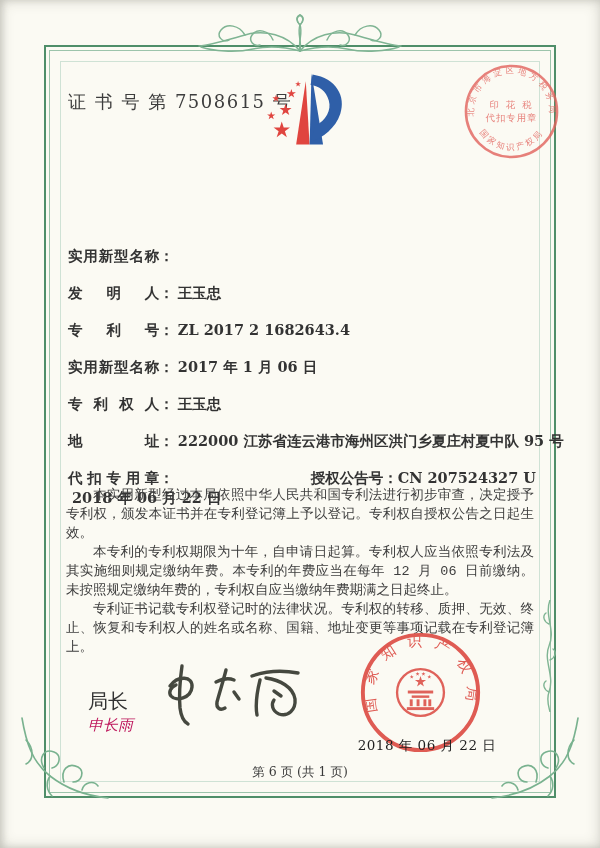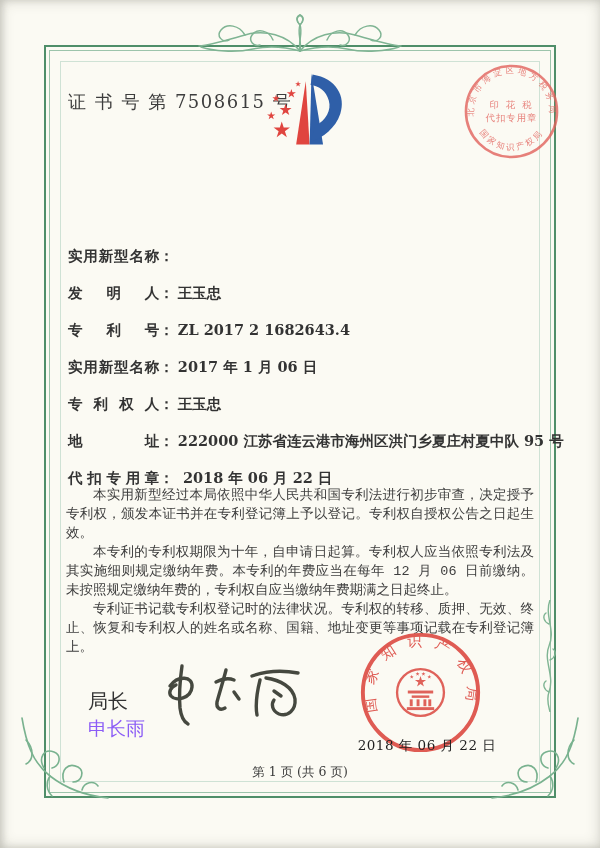--- a/index.html
+++ b/index.html
@@ -24,21 +24,21 @@
   .frow-last{display:flex;justify-content:space-between;width:100%;}
   .lab{white-space:nowrap;display:inline-flex;}
   .lab-t{display:inline-block;width:6.3em;text-align:justify;text-align-last:justify;}
   .lab-c{display:inline-block;}
   .val{margin-left:4px;white-space:nowrap;}
   .grant-right{white-space:nowrap;}
   .paras{position:absolute;left:66px;top:486px;width:468px;font-size:13.5px;line-height:19px;
     text-align:justify;color:#3e3e3e;font-family:Liberation Mono, monospace;}
   .paras p{margin:0;text-indent:2em;}
   .officer-title{position:absolute;left:88px;top:688px;font-size:20px;color:#333;}
-  .officer-name{position:absolute;left:88px;top:716px;font-size:19px;color:#8b5cf6;}
+  .officer-name{position:absolute;left:88px;top:716px;font-size:15px;color:#be185d;font-style:italic;}
   .signature{position:absolute;left:158px;top:658px;width:168px;height:80px;}
   .seal{position:absolute;left:357px;top:629px;width:127px;height:127px;opacity:.9;}
   .seal-date{position:absolute;left:352px;top:737px;width:150px;text-align:center;
     font-size:13.5px;color:#1f1f1f;letter-spacing:.5px;z-index:5;}
   .stamp{position:absolute;left:462px;top:62px;width:99px;height:99px;opacity:.8;}
   .page-footer{position:absolute;left:0;top:764px;width:100%;text-align:center;font-size:12.5px;color:#3a3a3a;}
 </style>
 </head>
 <body>
 
@@ -159,20 +159,23 @@
         </span>
       <span class="val">222000 江苏省连云港市海州区洪门乡夏庄村夏中队 95 号</span>
     </div>
     <div class="frow frow-last">
       <span>
         <span class="lab">
             <span class="lab-t">代扣专用章</span>
             <span class="lab-c">：</span>
           </span>
         <span class="val">2018 年 06 月 22 日</span>
+      </span>
+      <span class="grant-right">
+        <span>授权公告号</span><span>：</span><span>CN 207524327 U</span>
       </span>
     </div>
   </div>
 
   <div class="paras">
     <p>本实用新型经过本局依照中华人民共和国专利法进行初步审查，决定授予专利权，颁发本证书并在专利登记簿上予以登记。专利权自授权公告之日起生效。</p>
     <p>本专利的专利权期限为十年，自申请日起算。专利权人应当依照专利法及其实施细则规定缴纳年费。本专利的年费应当在每年 12 月 06 日前缴纳。未按照规定缴纳年费的，专利权自应当缴纳年费期满之日起终止。</p>
     <p>专利证书记载专利权登记时的法律状况。专利权的转移、质押、无效、终止、恢复和专利权人的姓名或名称、国籍、地址变更等事项记载在专利登记簿上。</p>
   </div>
 
@@ -228,15 +231,15 @@
     <text font-size="8.5" fill="#e2625c" letter-spacing="3.4" font-family="DejaVu Serif, Liberation Serif, serif">
       <textPath href="#stampTop" startOffset="50%" text-anchor="middle">北京市海淀区地方税务局</textPath>
     </text>
     <text font-size="8.5" fill="#e2625c" letter-spacing="2.4" font-family="DejaVu Serif, Liberation Serif, serif">
       <textPath href="#stampBottom" startOffset="50%" text-anchor="middle">国家知识产权局</textPath>
     </text>
     <text x="0" y="-4" font-size="9.5" fill="#e2625c" text-anchor="middle" letter-spacing="2" font-family="DejaVu Serif, Liberation Serif, serif">印 花 税</text>
     <text x="0" y="10" font-size="9.5" fill="#e2625c" text-anchor="middle" letter-spacing="1" font-family="DejaVu Serif, Liberation Serif, serif">代扣专用章</text>
   </svg>
 
-  <div class="page-footer">第 1 页 (共 6 页)</div>
+  <div class="page-footer">第 6 页 (共 1 页)</div>
 
 </div>
 
 </body></html>

